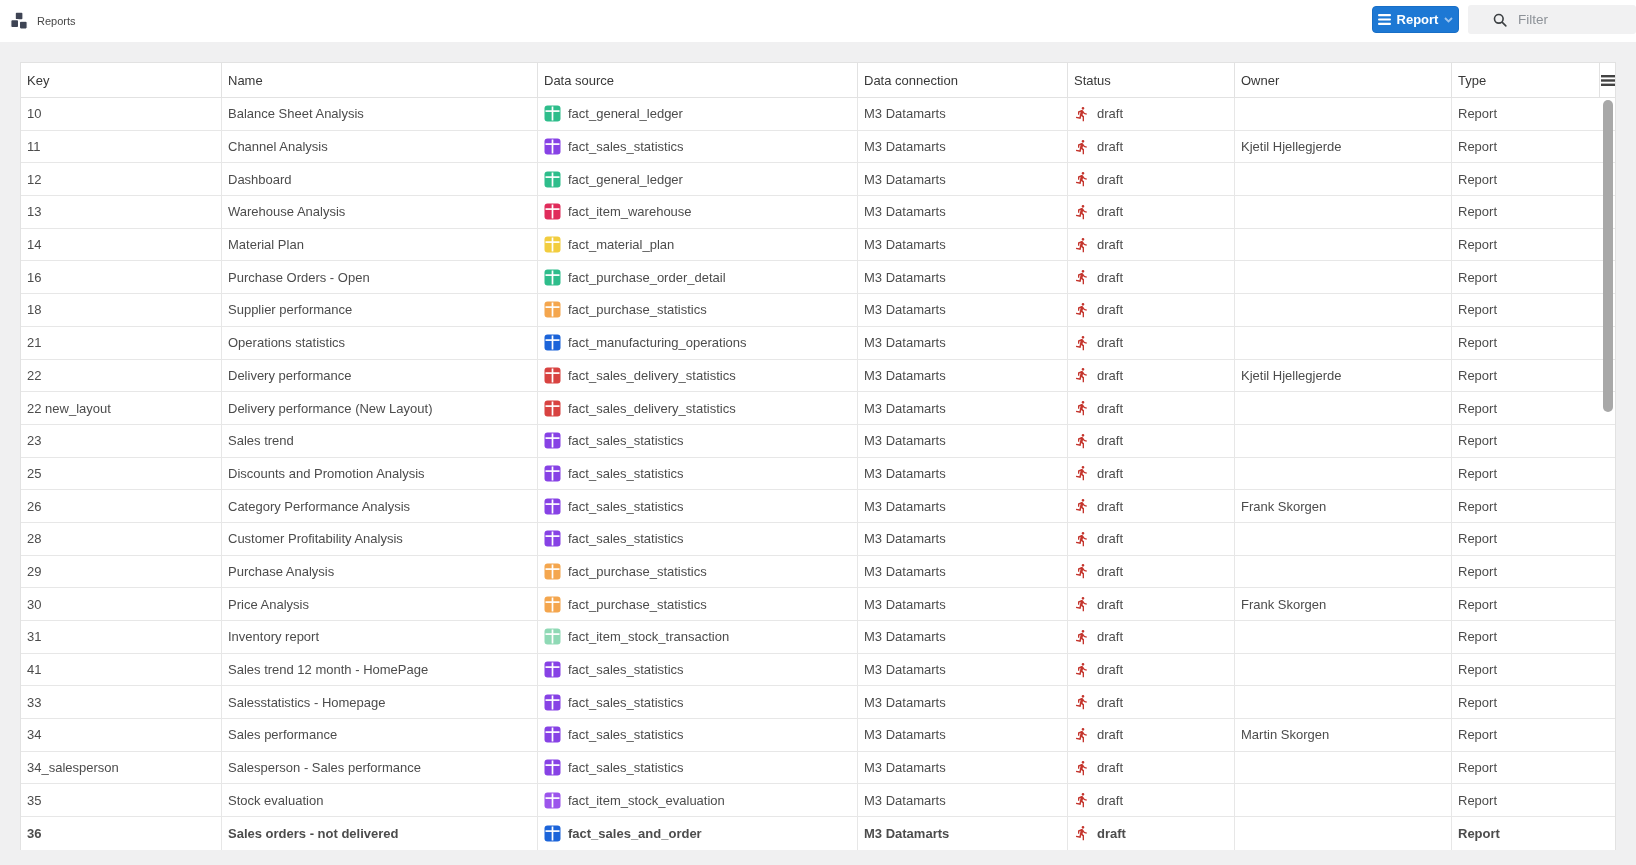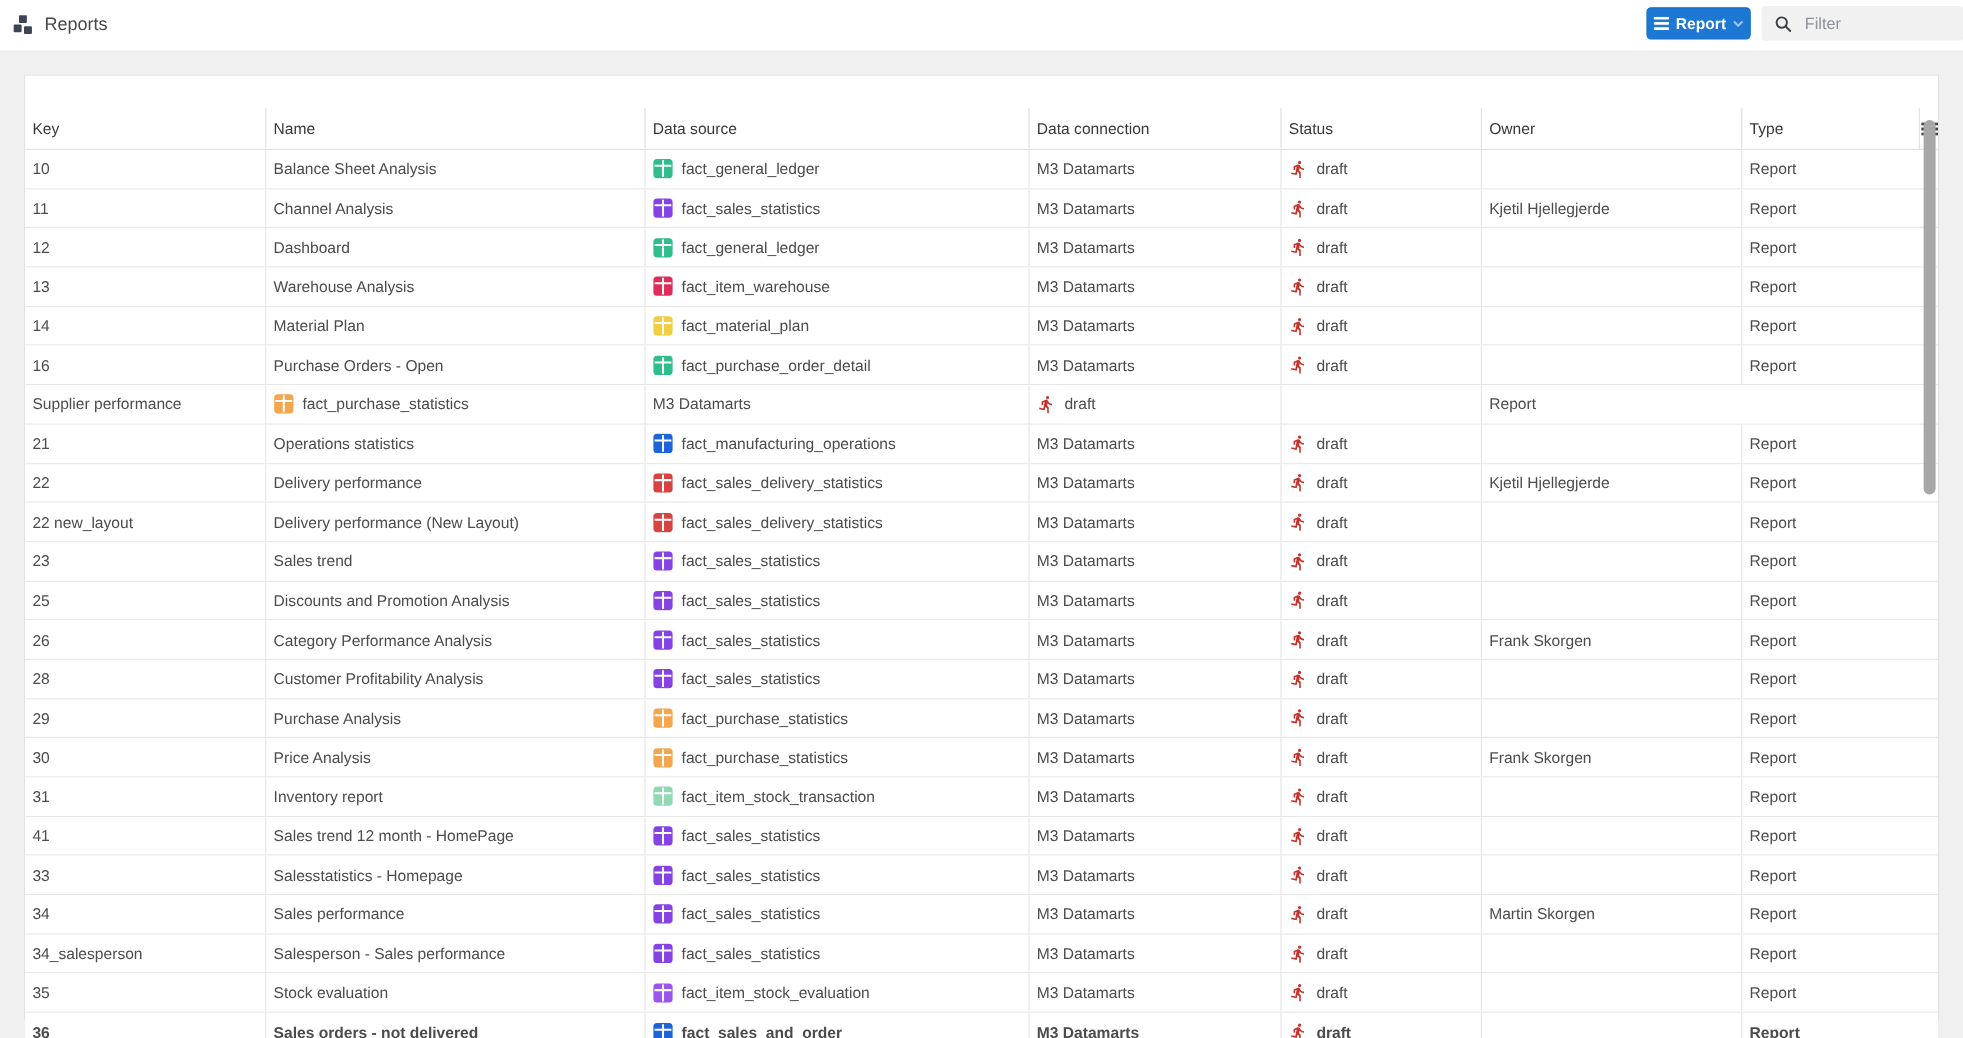--- a/index.html
+++ b/index.html
@@ -6,36 +6,36 @@
   body{
     width:1636px;height:865px;overflow:hidden;position:relative;
     background:#f0f0f1;
     font-family:"Liberation Sans", sans-serif;
     -webkit-font-smoothing:antialiased;
   }
   
   .topbar{position:absolute;left:0;top:0;width:1636px;height:42px;background:#ffffff;}
   .logo{position:absolute;left:8px;top:10px;width:22px;height:22px;}
   .page-title{position:absolute;left:37px;top:0;height:42px;line-height:42px;
-    font-size:15px;color:#474747;}
+    font-size:11px;color:#474747;}
   .report-btn{position:absolute;left:1372px;top:6px;width:87px;height:27px;
     background:#1d78d4;border:1px solid #186ec6;border-radius:4px;box-sizing:border-box;
     display:flex;align-items:center;justify-content:center;gap:6px;cursor:pointer;}
   .report-btn .btn-label{color:#ffffff;font-size:13px;font-weight:700;}
   .filter-box{position:absolute;left:1468px;top:5px;width:168px;height:29px;
     background:#f1f1f2;border-radius:3px;display:flex;align-items:center;
-    padding-left:10px;box-sizing:border-box;gap:8px;}
+    padding-left:24px;box-sizing:border-box;gap:8px;}
   .filter-box input{border:none;outline:none;background:transparent;
     font-size:13.5px;color:#3c4043;width:115px;font-family:"Liberation Sans",sans-serif;}
   .filter-box input::placeholder{color:#8d9298;}
   
   .table-wrap{position:absolute;left:20px;top:62px;width:1596px;height:788px;
     background:#ffffff;border:1px solid #e2e2e2;box-sizing:border-box;}
   .thead{display:grid;grid-template-columns:201px 316px 320px 210px 167px 217px 148px 15px;
-    height:35px;border-bottom:1px solid #e2e2e2;box-sizing:border-box;margin-top:27px;}
+    height:35px;border-bottom:1px solid #e2e2e2;box-sizing:border-box;}
   .th{display:flex;align-items:center;padding-left:6px;box-sizing:border-box;
     border-right:1px solid #e2e2e2;font-size:13px;color:#383838;overflow:hidden;white-space:nowrap;}
   .th.menu-th{padding:0;justify-content:center;border-right:none;cursor:pointer;}
   .tbody{position:relative;}
   .tr{display:grid;grid-template-columns:201px 316px 320px 210px 167px 217px 148px 15px;
     height:32.7px;border-bottom:1px solid #e7e7e7;box-sizing:border-box;background:#fff;}
   .tr:last-child{border-bottom:none;font-weight:bold;}
   .td{display:flex;align-items:center;padding-left:6px;box-sizing:border-box;
     border-right:1px solid #e7e7e7;font-size:13px;color:#4c4c4c;
     overflow:hidden;white-space:nowrap;gap:7px;}
@@ -276,20 +276,21 @@
         </svg>
       </span>
       <span>draft</span>
     </div>
     <div class="td"></div>
     <div class="td td-type">Report</div>
     <div class="td td-strip"></div>
   </div>
 
   <div class="tr">
+    <div class="td">18</div>
     <div class="td">Supplier performance</div>
     <div class="td">
       <span class="ds-icon">
         <svg width="17" height="17" viewBox="0 0 17 17">
           <rect class="ds-fill" x="0.5" y="0.5" width="16" height="16" rx="3" fill="#f4a64e"></rect>
           <g stroke="#ffffff" stroke-width="1.7">
             <line x1="1.5" y1="6.1" x2="15.5" y2="6.1"></line>
             <line x1="8.5" y1="1.5" x2="8.5" y2="15.5"></line>
           </g>
         </svg>

